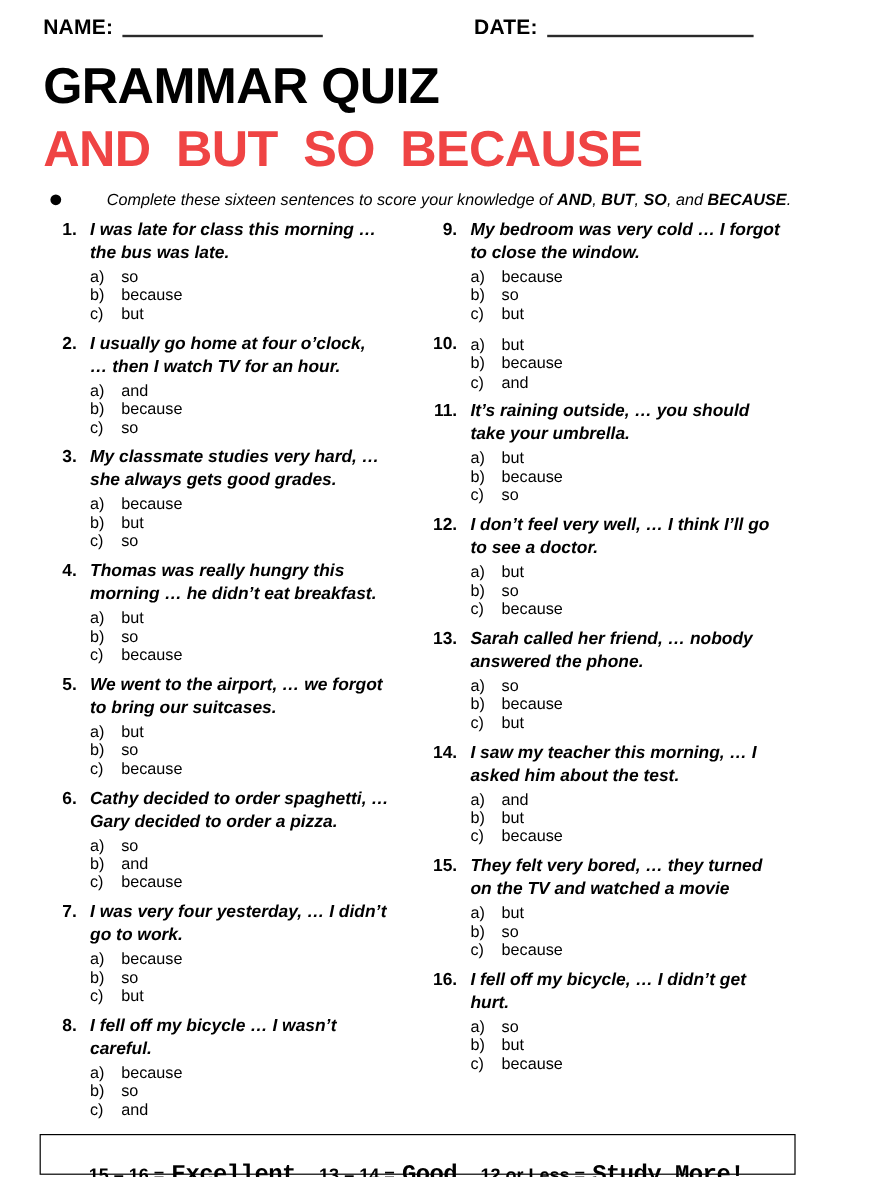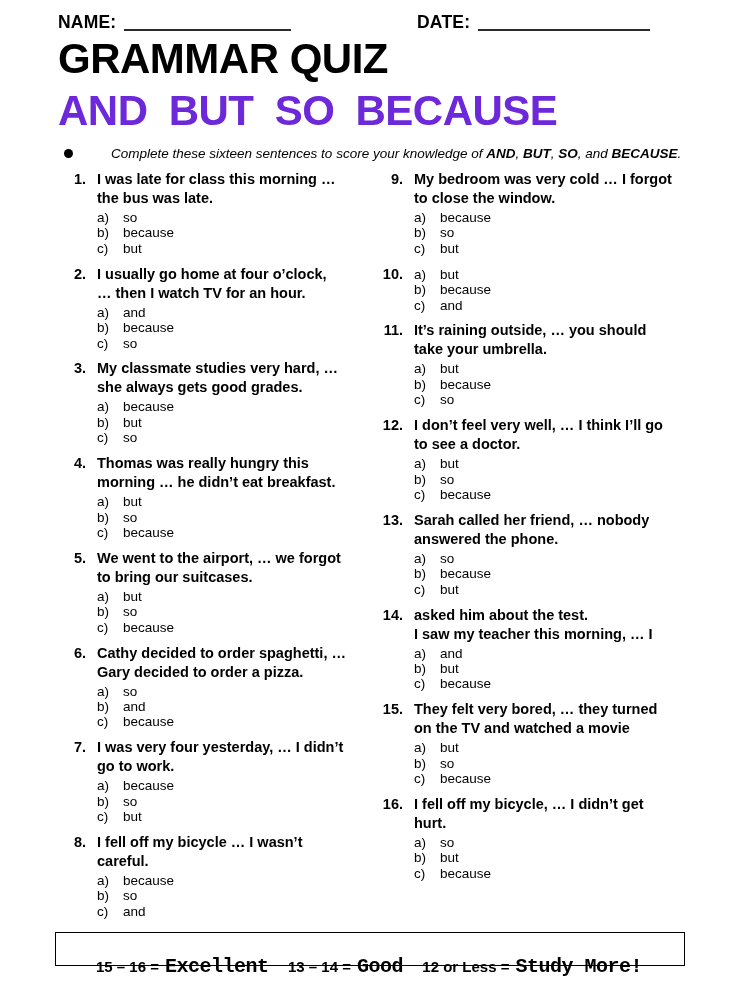--- a/index.html
+++ b/index.html
@@ -3,50 +3,50 @@
 <meta charset="utf-8">
 <style>
   * { margin:0; padding:0; box-sizing:border-box; }
   html,body { background:#ffffff; }
   body {
     width:736px; height:981px;
     font-family:"Liberation Sans", sans-serif;
     color:#000;
     overflow:hidden;
   }
-  .page { width:736px; height:765px; padding:12px 50px 0 58px; position:relative; }
+  .page { width:736px; height:765px; padding:12px 50px 0 36px; position:relative; }
 
   
   .header-row { display:flex; align-items:flex-end; height:21px; }
   .hfield { display:flex; align-items:flex-end; }
   .hfield-name { width:359px; }
   .hlabel { font-weight:bold; font-size:17.5px; letter-spacing:0.2px; }
   .blank { display:inline-block; height:1px; border-bottom:2px solid #2a2a2a; margin-left:8px; position:relative; top:-2px; }
   .blank-name { width:167px; }
   .blank-date { width:172px; }
 
   
-  .title { margin-top:5px; font-size:42px; line-height:42px; font-weight:bold; letter-spacing:-0.5px; }
+  .title { margin-top:18px; font-size:42px; line-height:42px; font-weight:bold; letter-spacing:-0.5px; }
   .subtitle { margin-top:10px; font-size:42px; line-height:42px; font-weight:bold; letter-spacing:-0.5px; word-spacing:10px; }
 
   
   .instruction { margin-top:14px; display:flex; align-items:flex-start; height:16px; }
   .bullet { width:9px; height:9px; border-radius:50%; background:#000; margin:3px 0 0 6px; flex-shrink:0; }
   .instruction-text { margin-left:38px; font-size:13.5px; font-style:italic; white-space:nowrap; }
   .instruction-text .bi { font-weight:bold; }
 
   
   .questions { margin-top:8px; display:flex; }
   .col { display:block; }
   .col-left  { width:317px; }
   .col-right { flex:1; }
   .q { display:flex; margin-bottom:8.5px; }
   .qnum { width:28px; flex-shrink:0; text-align:right; font-weight:bold; font-size:14.5px; line-height:19px; }
   .qbody { margin-left:11px; }
-  .qline { font-weight:bold; font-size:14.5px; line-height:19px; white-space:nowrap; }
+  .qline { font-weight:bold; font-size:14.5px; line-height:19px; white-space:nowrap;font-style:italic; }
   .opts { margin-top:2px; }
   .opt { display:flex; font-size:13.5px; line-height:15.4px; }
   .opt-letter { width:26px; flex-shrink:0; }
   .opt-text { white-space:nowrap; }
 
   
   .score-box {
     margin-top:4px; margin-left:-3px;
     width:630px; height:34px;
     border:1.5px solid #000;
@@ -68,21 +68,21 @@
       <span class="hlabel">NAME:</span>
       <span class="blank blank-name"></span>
     </div>
     <div class="hfield">
       <span class="hlabel">DATE:</span>
       <span class="blank blank-date"></span>
     </div>
   </div>
 
   <div class="title">GRAMMAR QUIZ</div>
-  <div class="subtitle" style="color: #6d28d9;">AND BUT SO BECAUSE</div>
+  <div class="subtitle" style="color: #ef4444;">AND BUT SO BECAUSE</div>
 
   <div class="instruction">
     <span class="bullet"></span>
     <span class="instruction-text"><span>Complete these sixteen sentences to score your knowledge of </span><span class="bi">AND</span><span>, </span><span class="bi">BUT</span><span>, </span><span class="bi">SO</span><span>, and </span><span class="bi">BECAUSE</span><span>.</span></span>
   </div>
 
   <div class="questions">
     <div class="col col-left" id="col-left">
         <div class="q">
     <div class="qnum">1.</div>
@@ -378,22 +378,22 @@
     <span class="opt-letter">c)</span>
     <span class="opt-text">but</span>
   </div>
             </div>
     </div>
   </div>
         <div class="q">
     <div class="qnum">14.</div>
     <div class="qbody">
       <div>
+              <div class="qline">I saw my teacher this morning, … I</div>
               <div class="qline">asked him about the test.</div>
-              <div class="qline">I saw my teacher this morning, … I</div>
             </div>
       <div class="opts">
               <div class="opt">
     <span class="opt-letter">a)</span>
     <span class="opt-text">and</span>
   </div>
               <div class="opt">
     <span class="opt-letter">b)</span>
     <span class="opt-text">but</span>
   </div>

